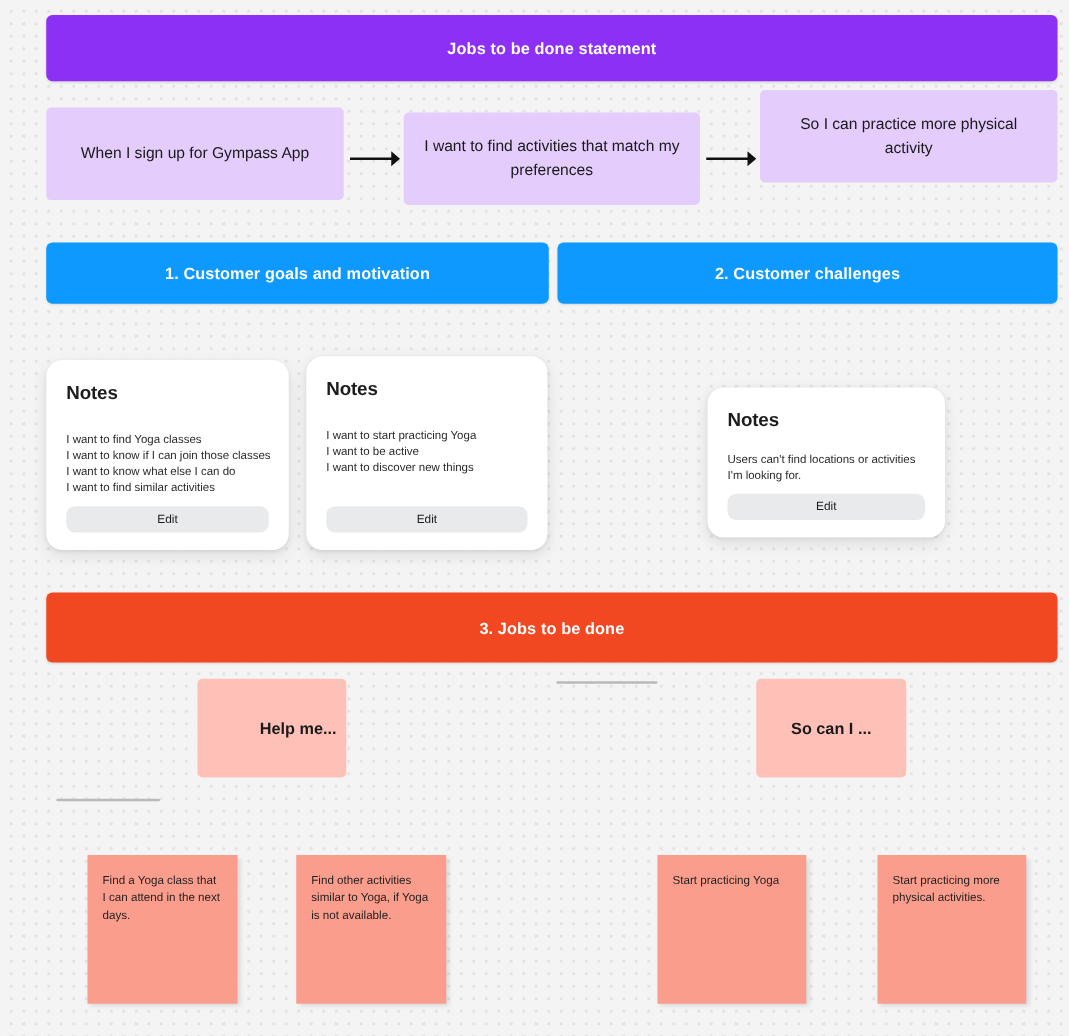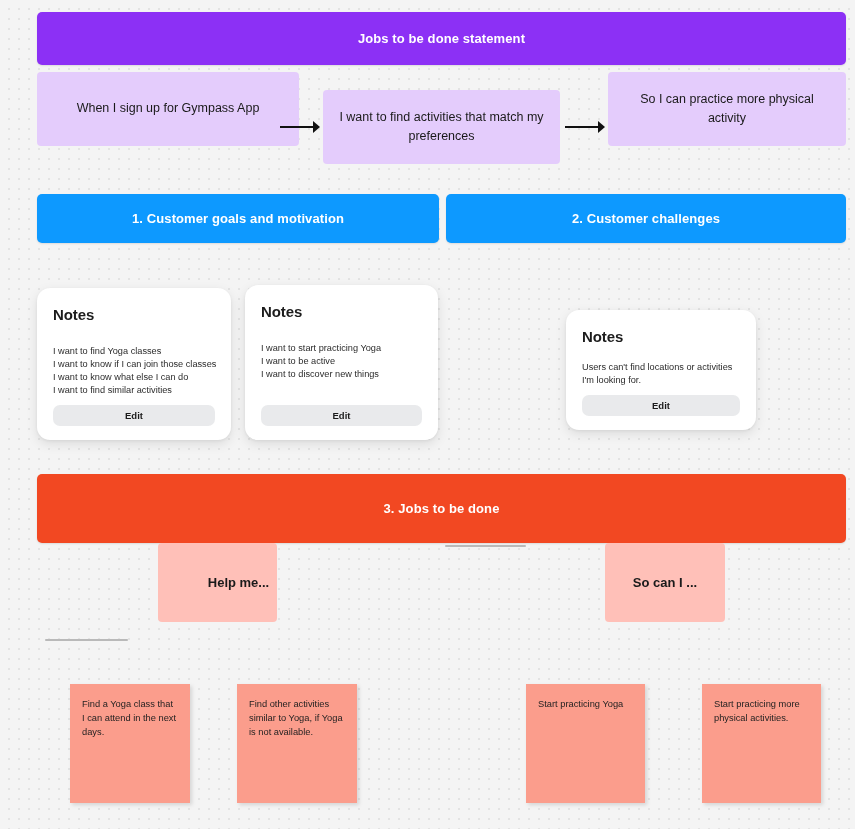--- a/index.html
+++ b/index.html
@@ -93,21 +93,21 @@
     margin-top: auto;
     background: #e9eaec;
     border: none;
     border-radius: 7px;
     height: 21px;
     display: flex;
     align-items: center;
     justify-content: center;
     font-family: "Liberation Sans", sans-serif;
     font-size: 9.5px;
-    font-weight: bold;
+    font-weight: normal;
     color: #1c1c1c;
     cursor: pointer;
     width: 100%;
   }
 
   
   .pink-label {
     background: #ffc0b8;
     border-radius: 4px;
     display: flex;
@@ -137,21 +137,21 @@
 </style>
 </head>
 <body>
 
 <div class="board">
 
   <div class="abs banner banner-purple" style="left:37px; top:12px; width:809px; height:53px;">
     <span>Jobs to be done statement</span>
   </div>
 
-  <div class="abs flowbox" style="left:37px; top:72px; width:262px; height:74px;">
+  <div class="abs flowbox" style="left:37px; top:86px; width:238px; height:74px;">
     <span>When I sign up for Gympass App</span>
   </div>
 
   <svg class="abs arrow" style="left:280px; top:118px;" width="40" height="18" viewBox="0 0 40 18">
     <line x1="0" y1="9" x2="34" y2="9" stroke="#111111" stroke-width="2"></line>
     <polygon points="33,3 40,9 33,15" fill="#111111"></polygon>
   </svg>
 
   <div class="abs flowbox" style="left:323px; top:90px; width:237px; height:74px;">
     <span>I want to find activities that match my preferences</span>
@@ -196,21 +196,21 @@
   </div>
 
   <div class="abs note-card" style="left:566px; top:310px; width:190px; height:120px;">
     <div class="note-title" style="margin-bottom:16px;">Notes</div>
     <div class="note-body wrap">
       <div>Users can't find locations or activities I'm looking for.</div>
     </div>
     <button class="edit-btn">Edit</button>
   </div>
 
-  <div class="abs banner banner-red" style="left:37px; top:474px; width:809px; height:69px;">
+  <div class="abs banner banner-red" style="left:37px; top:474px; width:809px; height:56px;">
     <span>3. Jobs to be done</span>
   </div>
 
   <div class="abs rule" style="left:445px; top:545px; width:81px;"></div>
   <div class="abs rule" style="left:45px; top:639px; width:83px;"></div>
 
   <div class="abs pink-label" style="left:158px; top:543px; width:119px; height:79px;padding-left:42px;">
     <span>Help me...</span>
   </div>
 

